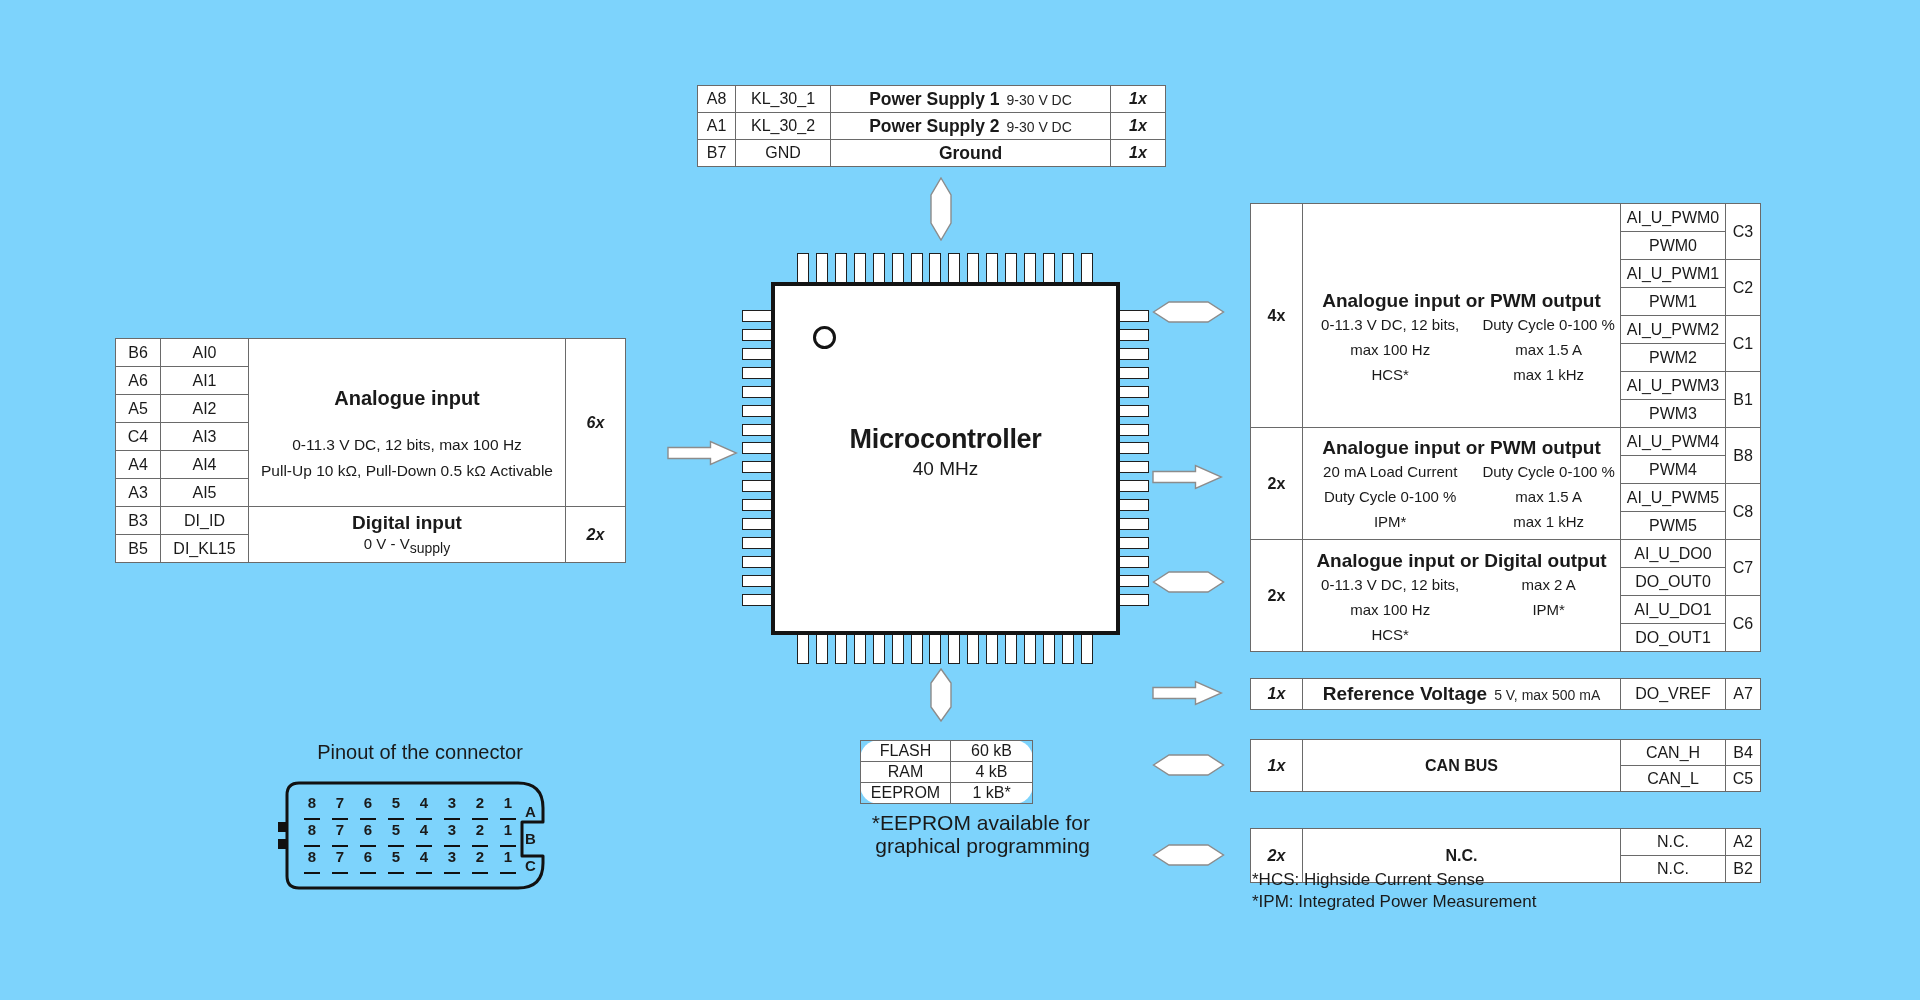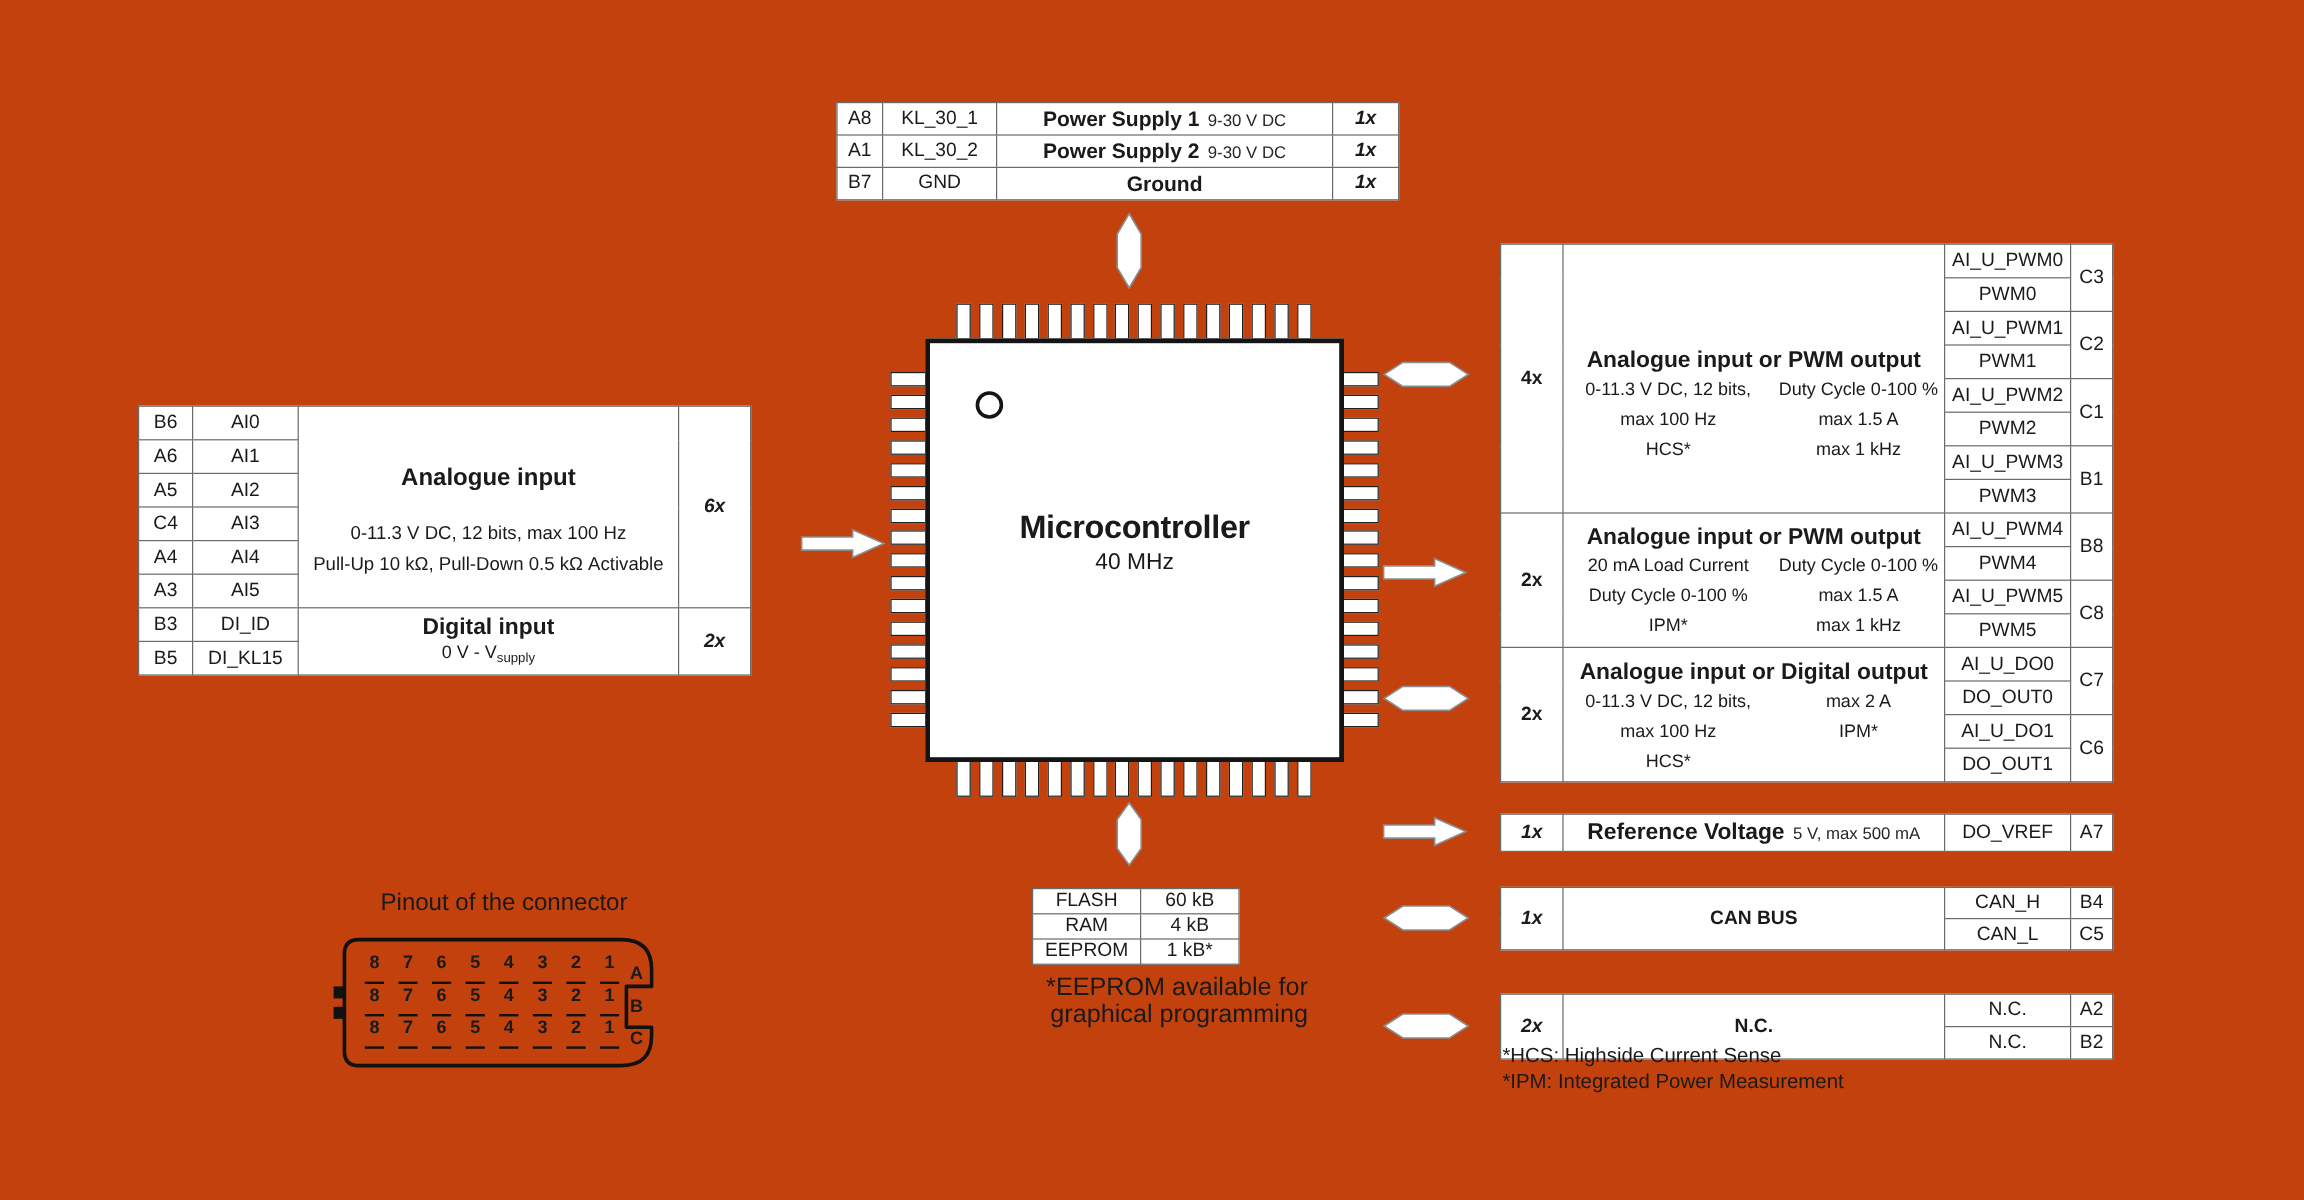--- a/index.html
+++ b/index.html
@@ -1,16 +1,16 @@
 <!DOCTYPE html>
 <html><head>
 <meta charset="utf-8">
 <style>
   html,body{margin:0;padding:0;background:#fff;}
-  .stage{position:relative;width:1920px;height:1000px;background:#c2410c;overflow:hidden;
+  .stage{position:relative;width:1920px;height:1000px;background:#7dd3fc;overflow:hidden;
          font-family:"Liberation Sans", sans-serif;color:#1a1a1a;}
   .abs{position:absolute;}
 
   
   .tbl{position:absolute;border-collapse:collapse;table-layout:fixed;background:#fff;border:1.5px solid #565656;}
   .tbl td{border:1px solid #6a6a6a;text-align:center;vertical-align:middle;padding:0;font-size:16px;color:#1a1a1a;overflow:hidden;}
   .cnt{font-weight:700;font-size:20px;font-style:italic;}
   .spec{font-size:14px;margin-left:7px;color:#262626;}
 
   
@@ -18,21 +18,21 @@
   .top-table tr{height:27px;}
   .top-table .dt{font-weight:700;font-size:17.5px;}
 
   
   .left-table{left:115px;top:338px;}
   .left-table tr{height:28px;}
   .lt-title{font-weight:700;font-size:20px;margin:26px 0 22px;}
   .lt-spec{font-size:15.5px;line-height:26px;}
   .lt-digital .lt-title{margin:1px 0 0;font-size:19px;}
   .lt-digital .lt-spec{line-height:20px;font-size:15px;}
-  sub{font-size:11px;}
+  sub{font-size:14px;}
 
   
   .right-table{left:1250px;top:203px;}
   .right-table tr{height:28px;}
   .rt-count{font-weight:700;font-size:20px;}
   .rt-title{font-weight:700;font-size:19px;}
   .rt-specs{display:flex;width:100%;text-align:center;}
   .rt-col-l{width:55%;font-size:15px;line-height:25px;}
   .rt-col-r{width:45%;font-size:15px;line-height:25px;}
   .rt-desc0{display:flex;flex-direction:column;justify-content:center;padding-top:45px;box-sizing:border-box;height:100%;}
@@ -46,21 +46,21 @@
   .can-table{left:1250px;top:739px;}
   .can-table tr{height:26px;}
   .nc-table{left:1250px;top:828px;}
   .nc-table tr{height:27px;}
   .big-title{font-weight:700;font-size:19px;}
 
   
   .footnotes{left:1252px;top:869px;font-size:17px;line-height:22px;}
 
   
-  .mem-table{left:860px;top:740px;}
+  .mem-table{left:860px;top:740px;border-radius:19px;}
   .mem-table tr{height:21px;}
   .mem-footnote{left:810px;top:811px;width:280px;text-align:right;font-size:21px;line-height:23px;}
 
   
   .chip{left:771px;top:282px;width:349px;height:353px;border:4px solid #141414;box-sizing:border-box;background:#fff;z-index:2;}
   .chip-dot{left:813px;top:326px;width:23px;height:23px;border:3.5px solid #141414;border-radius:50%;box-sizing:border-box;z-index:3;}
   .chip-text{left:771px;top:424px;width:349px;text-align:center;z-index:3;}
   .chip-title{font-size:27px;font-weight:700;letter-spacing:-0.3px;}
   .chip-sub{font-size:20px;margin-top:4px;}
   .chip-clock{font-size:19px;margin-top:3px;}

